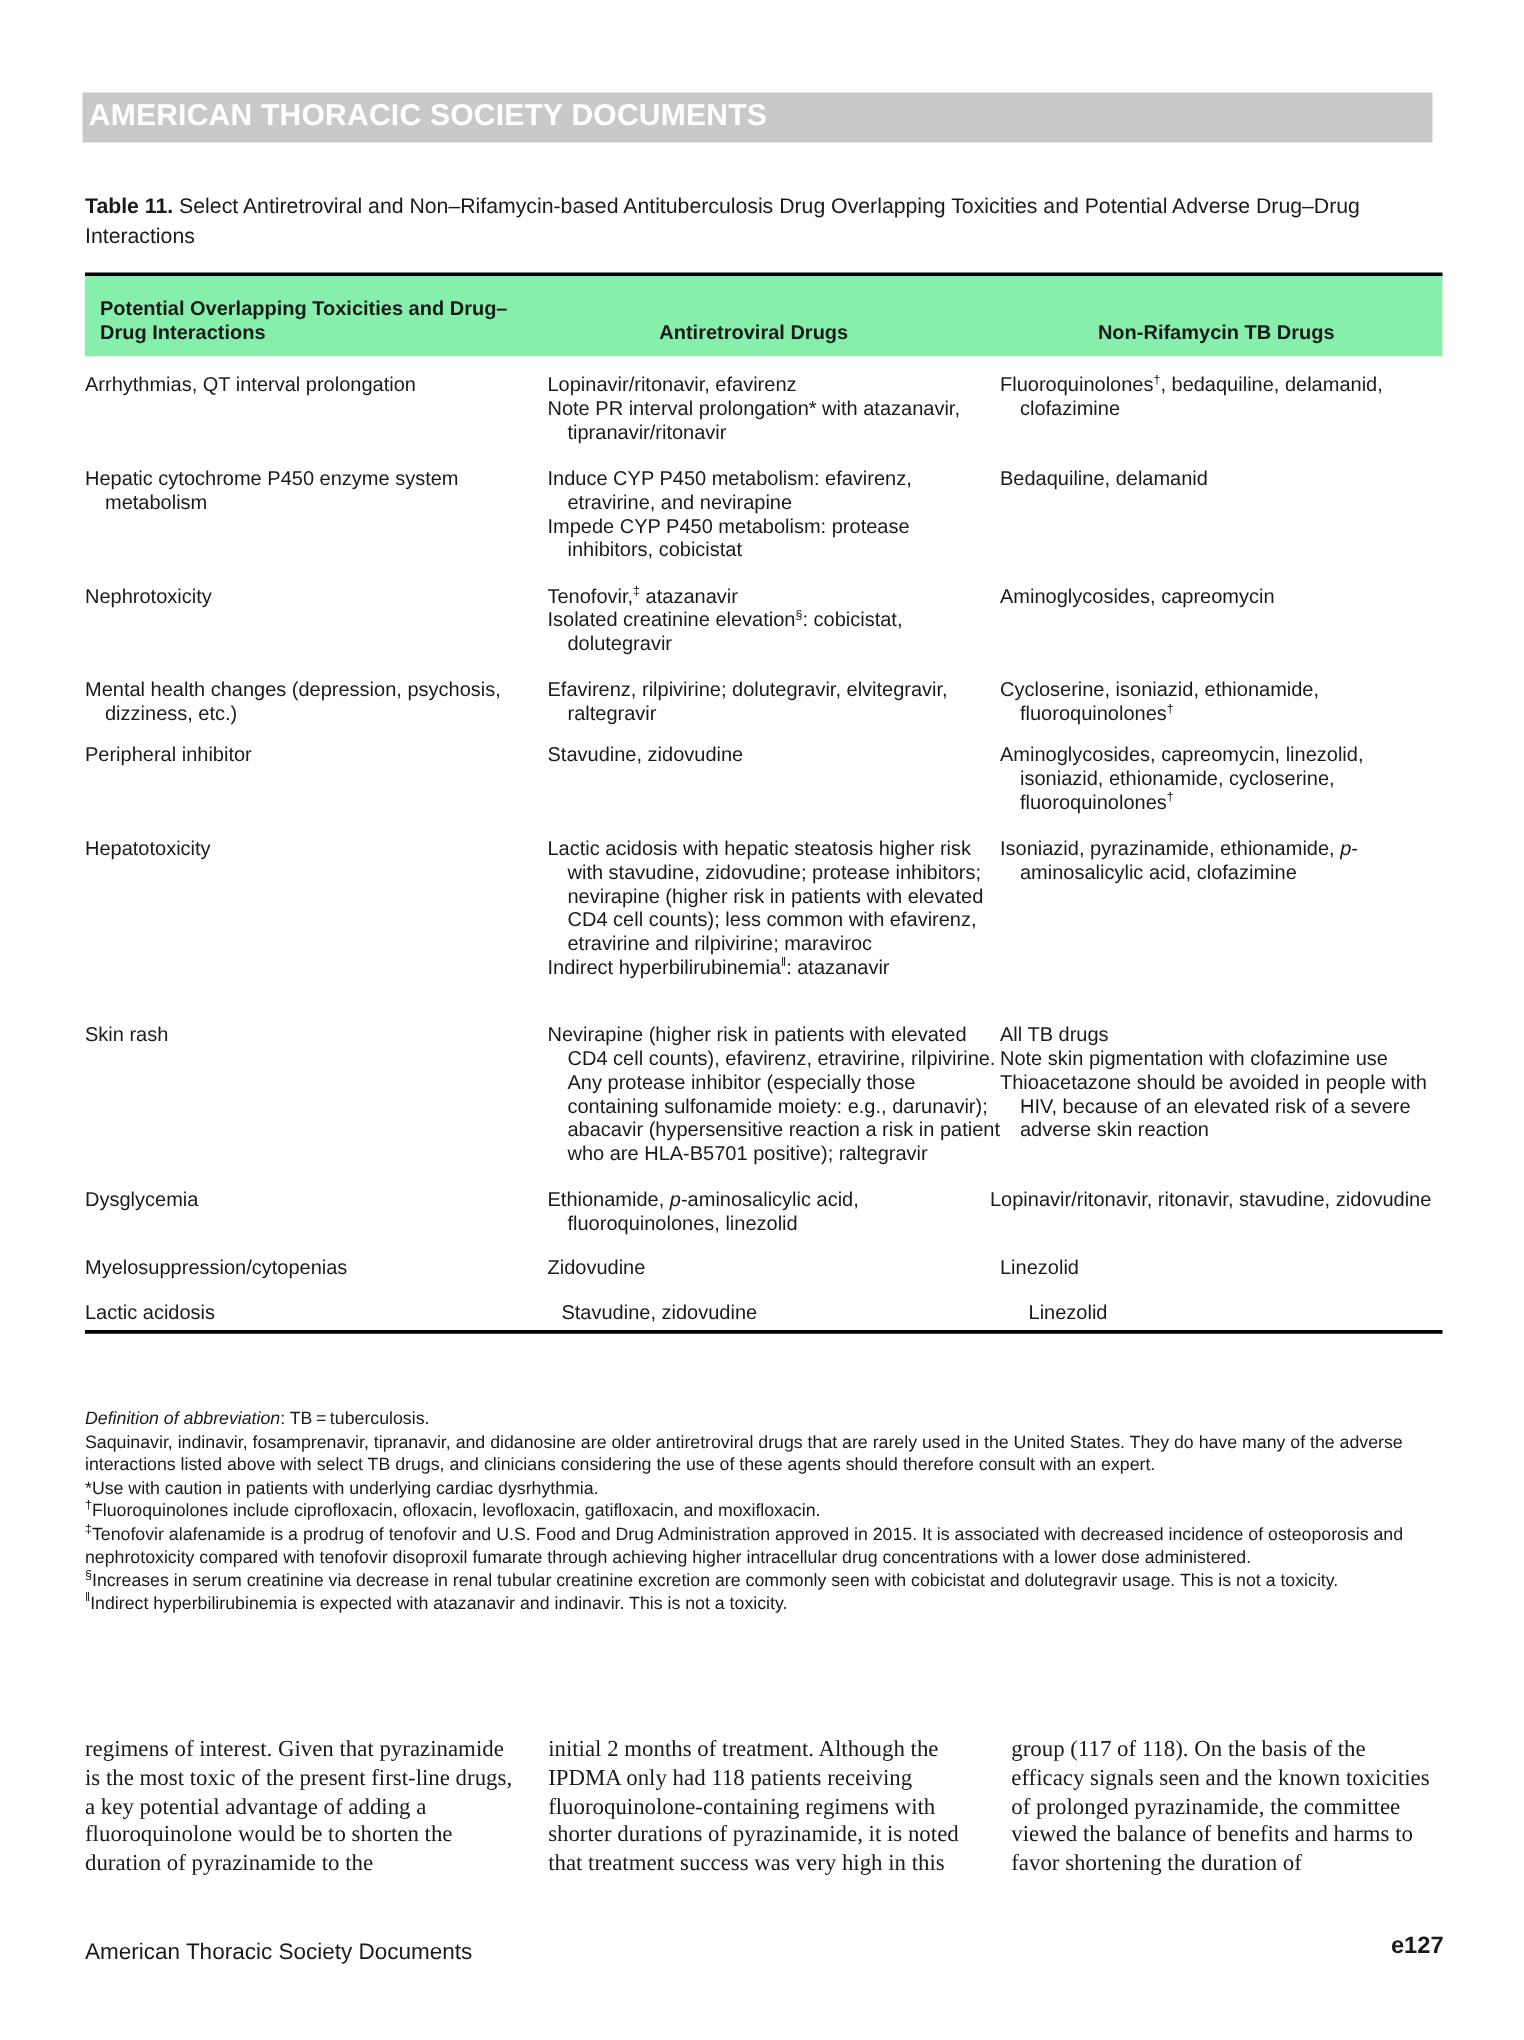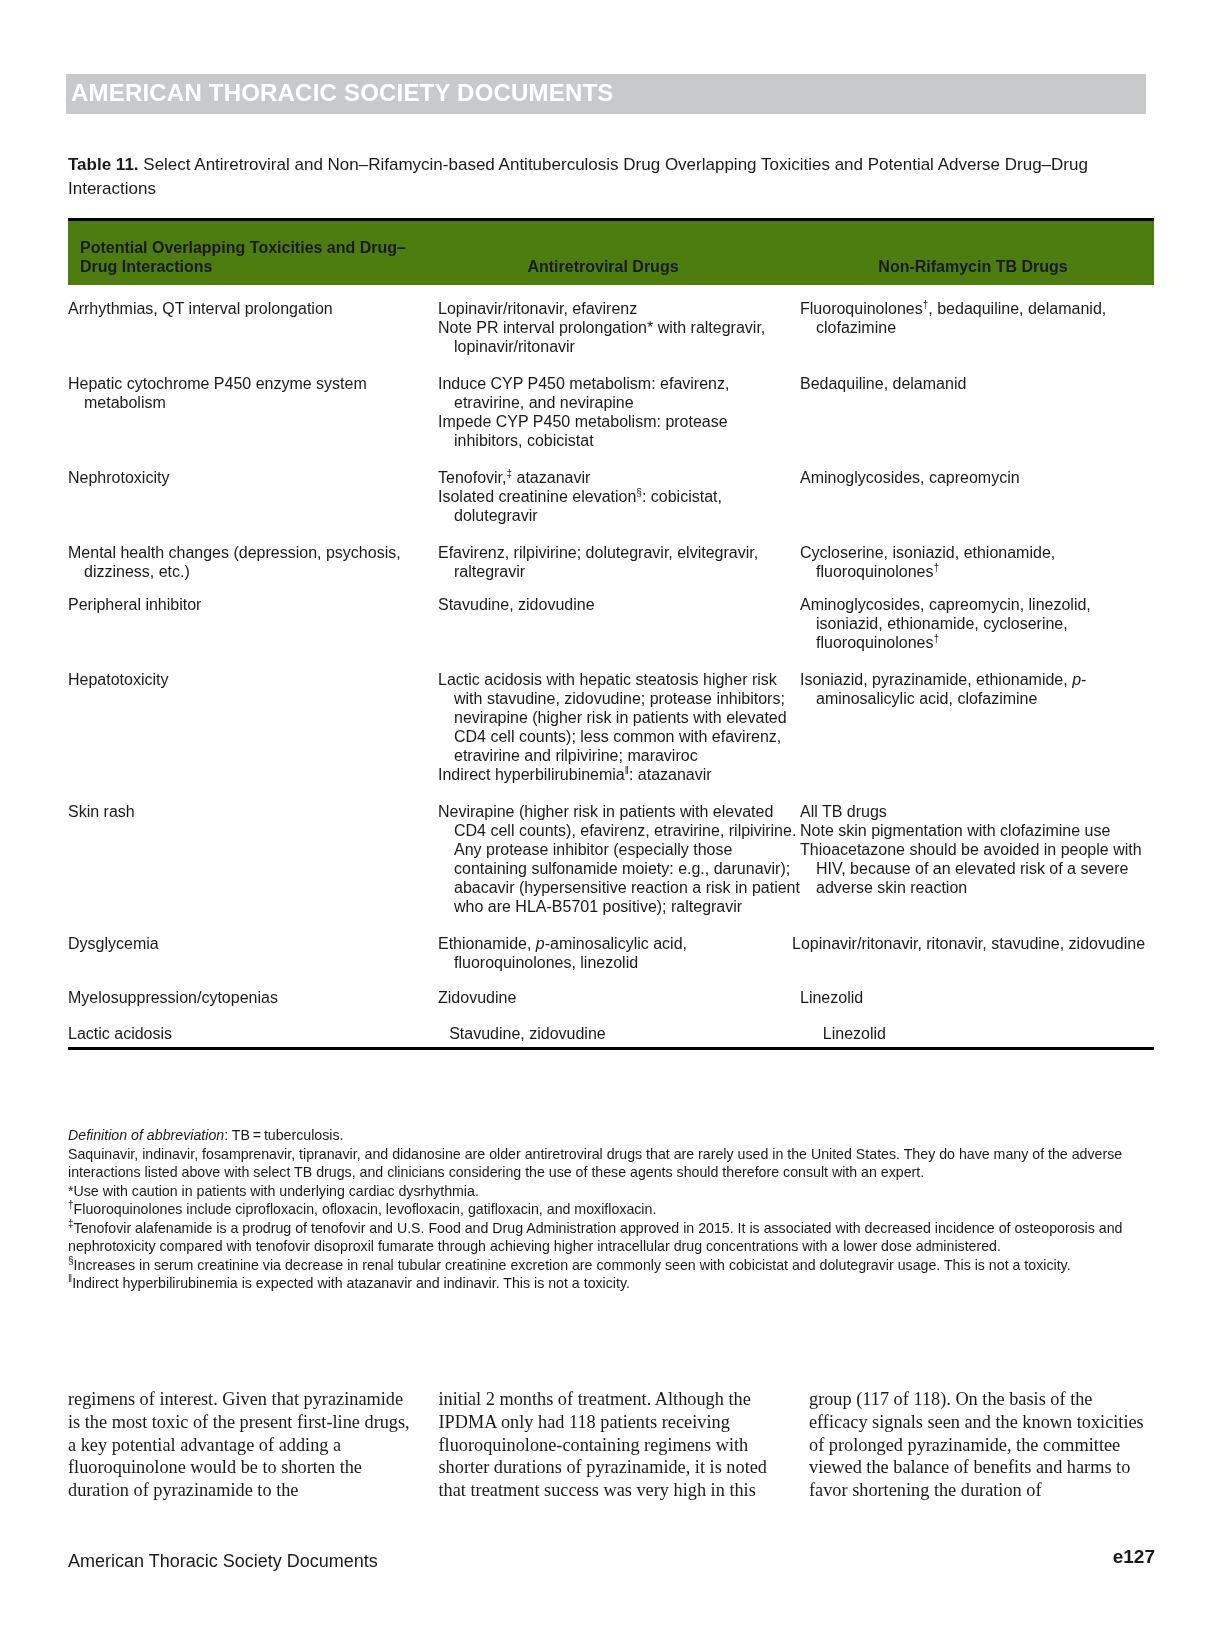--- a/index.html
+++ b/index.html
@@ -2,21 +2,21 @@
 <html><head>
   <meta charset="utf-8">
   <style>
     html, body { margin: 0; padding: 0; background: #ffffff; }
     body { width: 1219px; height: 1632px; position: relative; overflow: hidden; color: #1a1a1a; font-family: "Liberation Sans", sans-serif; }
     .banner { position: absolute; left: 66px; top: 74px; width: 1080px; height: 40px; background: #c8c9ca; }
     .banner span { position: absolute; left: 5px; top: 5px; color: #ffffff; font-weight: bold; font-size: 24px; letter-spacing: 0.2px; }
     .table-caption { position: absolute; left: 68px; top: 153px; width: 1080px; font-size: 17px; line-height: 24px; }
     .table-caption b { font-weight: bold; }
     .tbl { position: absolute; left: 68px; top: 218px; width: 1086px; border-top: 3px solid #000; border-bottom: 3px solid #000; }
-    .thead { background: #4d7c0f; height: 64px; position: relative; font-weight: bold; font-size: 16px; line-height: 19px; }
+    .thead { background: #86efac; height: 64px; position: relative; font-weight: bold; font-size: 16px; line-height: 19px; }
     .thead .c1 { position: absolute; left: 12px; top: 17px; width: 340px; }
     .thead .c2 { position: absolute; left: 370px; top: 36px; width: 330px; text-align: center; }
     .thead .c3 { position: absolute; left: 730px; top: 36px; width: 350px; text-align: center; }
     .tbody { padding-top: 14px; padding-bottom: 4px; }
     .row { display: flex; font-size: 16px; line-height: 19px; }
     .cell { box-sizing: border-box; }
     .cell.c1 { width: 370px; padding-left: 0px; }
     .cell.c2 { width: 362px; }
     .cell.c3 { width: 354px; }
     .line { padding-left: 16px; text-indent: -16px; }
@@ -46,21 +46,21 @@
     <div class="c2">Antiretroviral Drugs</div>
     <div class="c3">Non-Rifamycin TB Drugs</div>
   </div>
   <div class="tbody" id="tbody">
       <div class="row" style="margin-bottom: 18px;">
         <div class="cell c1">
           <div class="line">Arrhythmias, QT interval prolongation</div>
         </div>
         <div class="cell c2">
           <div class="line">Lopinavir/ritonavir, efavirenz</div>
-          <div class="line">Note PR interval prolongation* with raltegravir, lopinavir/ritonavir</div>
+          <div class="line">Note PR interval prolongation* with atazanavir, tipranavir/ritonavir</div>
         </div>
         <div class="cell c3">
           <div class="line">Fluoroquinolones<sup>†</sup>, bedaquiline, delamanid, clofazimine</div>
         </div>
       </div>
       <div class="row" style="margin-bottom: 18px;">
         <div class="cell c1">
           <div class="line">Hepatic cytochrome P450 enzyme system metabolism</div>
         </div>
         <div class="cell c2">
@@ -98,21 +98,21 @@
         <div class="cell c1">
           <div class="line">Peripheral inhibitor</div>
         </div>
         <div class="cell c2">
           <div class="line">Stavudine, zidovudine</div>
         </div>
         <div class="cell c3">
           <div class="line">Aminoglycosides, capreomycin, linezolid, isoniazid, ethionamide, cycloserine, fluoroquinolones<sup>†</sup></div>
         </div>
       </div>
-      <div class="row" style="margin-bottom: 18px;">
+      <div class="row" style="margin-bottom: 35px;">
         <div class="cell c1">
           <div class="line">Hepatotoxicity</div>
         </div>
         <div class="cell c2">
           <div class="line">Lactic acidosis with hepatic steatosis higher risk with stavudine, zidovudine; protease inhibitors; nevirapine (higher risk in patients with elevated CD4 cell counts); less common with efavirenz, etravirine and rilpivirine; maraviroc</div>
           <div class="line">Indirect hyperbilirubinemia<sup>‖</sup>: atazanavir</div>
         </div>
         <div class="cell c3">
           <div class="line">Isoniazid, pyrazinamide, ethionamide, <i>p</i>-aminosalicylic acid, clofazimine</div>
         </div>

